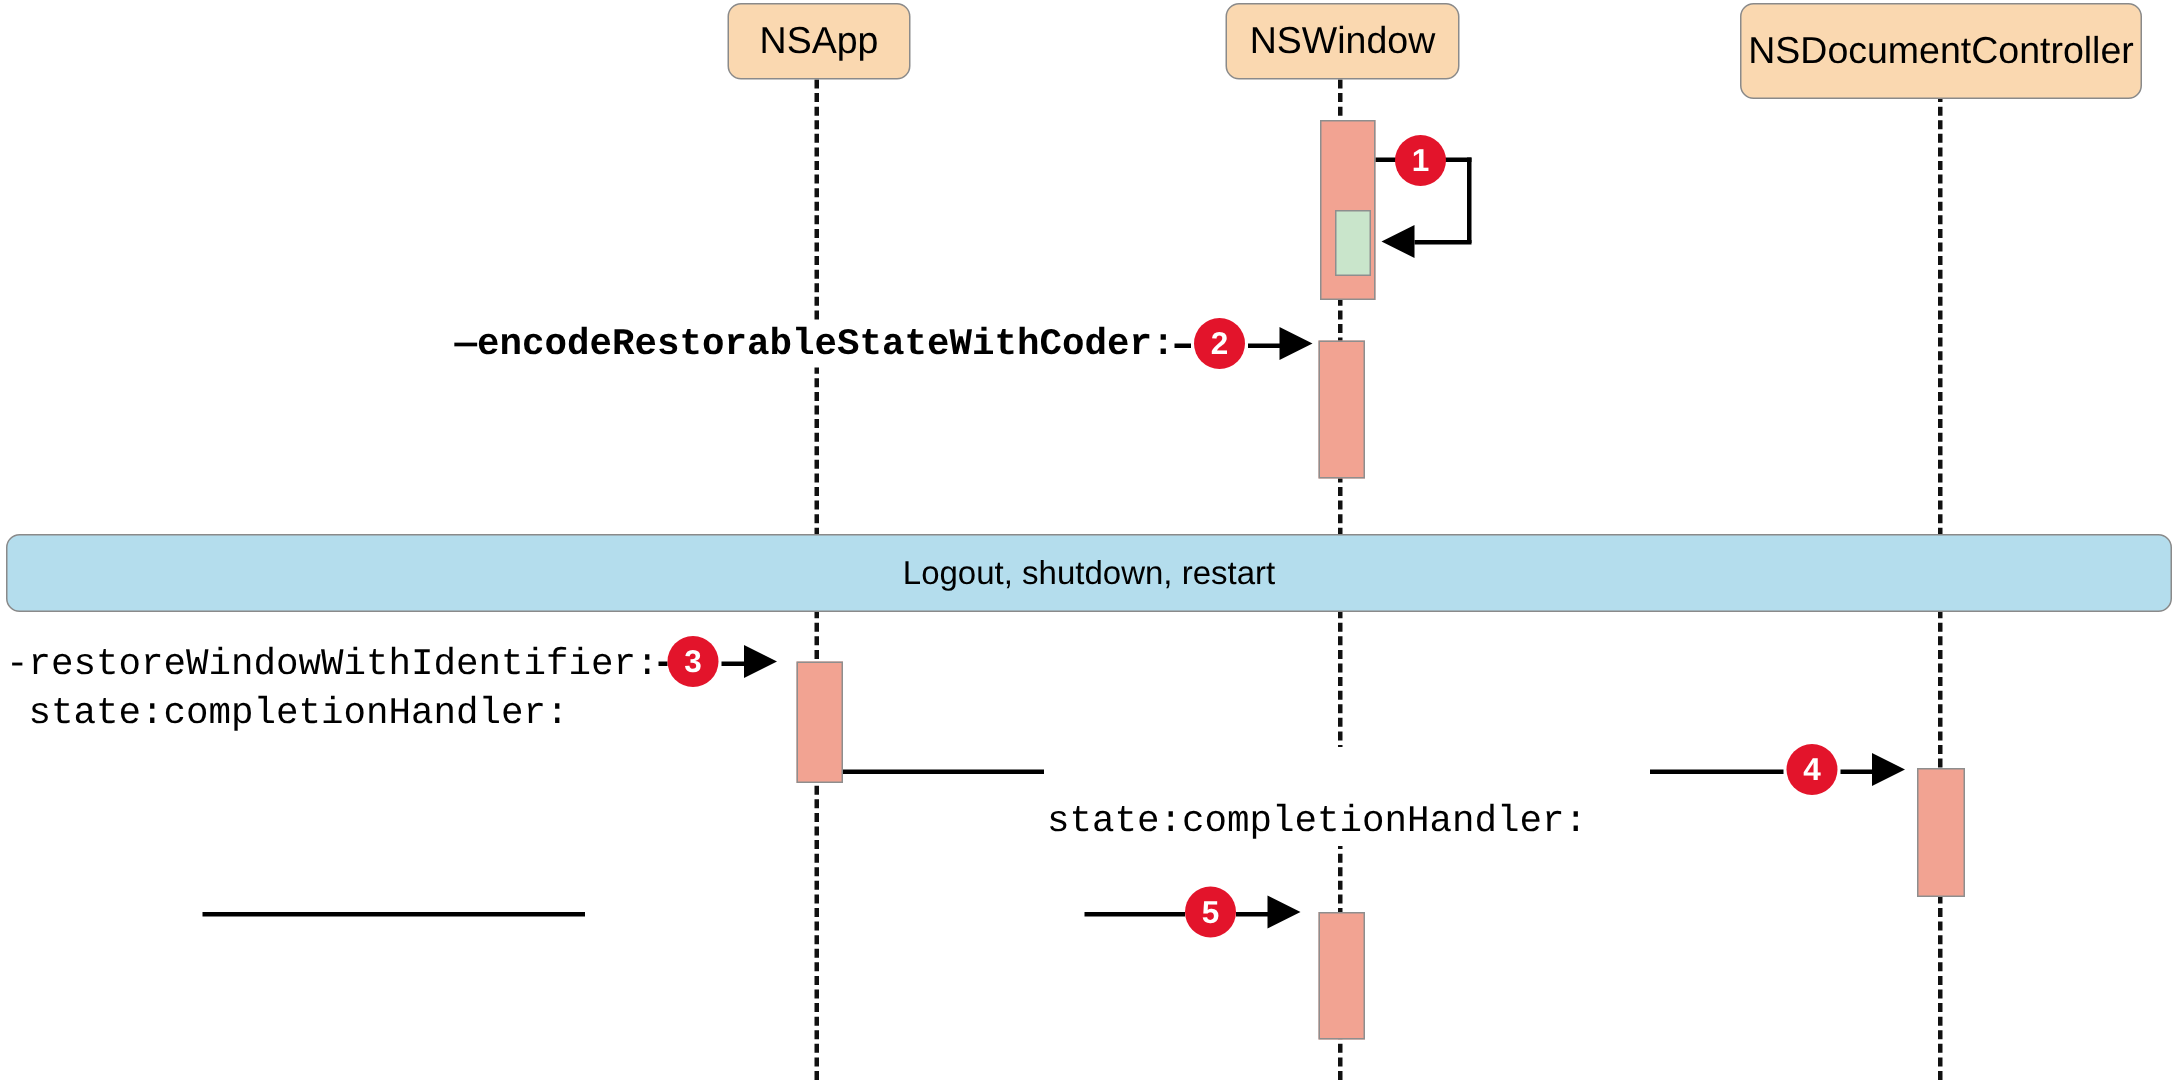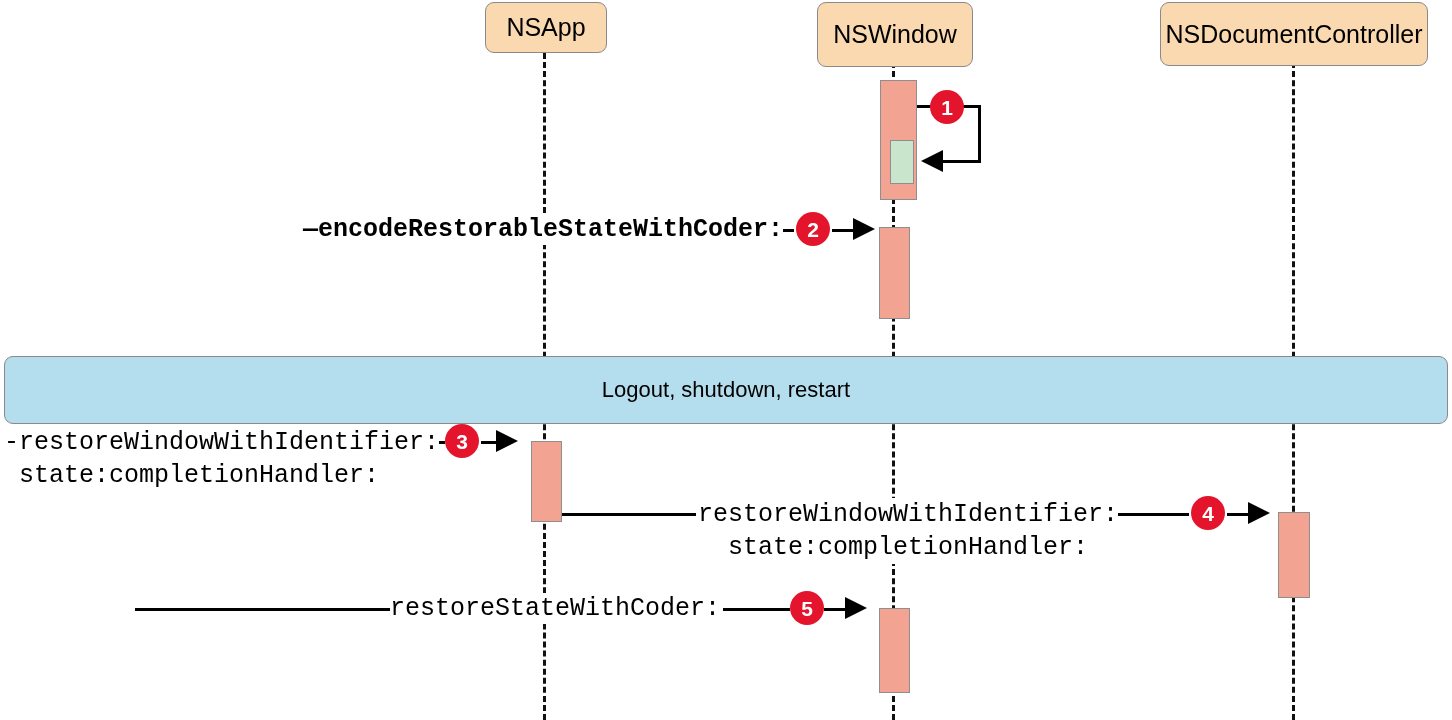--- a/index.html
+++ b/index.html
@@ -134,21 +134,21 @@
   <div class="activation" style="left:880px; top:80px; width:37px; height:120px;"></div>
   <div class="activation nested" style="left:890px; top:140px; width:24px; height:44px;"></div>
   <div class="activation" style="left:879px; top:227px; width:31px; height:92px;"></div>
   <div class="activation" style="left:531px; top:441px; width:31px; height:81px;"></div>
   <div class="activation" style="left:1278px; top:512px; width:32px; height:86px;"></div>
   <div class="activation" style="left:879px; top:608px; width:31px; height:85px;"></div>
 
   <div class="actor-box" style="left:485px; top:2px; width:122px; height:51px;">
     <span class="actor-label">NSApp</span>
   </div>
-  <div class="actor-box" style="left:817px; top:2px; width:156px; height:65px;">
+  <div class="actor-box" style="left:817px; top:2px; width:156px; height:51px;">
     <span class="actor-label">NSWindow</span>
   </div>
   <div class="actor-box" style="left:1160px; top:2px; width:268px; height:64px;">
     <span class="actor-label">NSDocumentController</span>
   </div>
 
   <div class="msg-line" style="left:913px; top:105px; width:22px;"></div>
 
   <div class="msg-line" style="left:956px; top:105px; width:25px;"></div>
 
@@ -157,37 +157,36 @@
   <div class="msg-line" style="left:943px; top:160px; width:38px;"></div>
   <div class="arrowhead left" style="left:921px; top:150px;"></div>
   <div class="badge" style="left:930px; top:90px;">1</div>
 
   <div class="msg-line" style="left:764px; top:229px; width:30px;"></div>
   <div class="msg-line" style="left:832px; top:229px; width:22px;"></div>
   <div class="arrowhead" style="left:853px; top:218px;"></div>
   <div class="badge" style="left:796px; top:212px;">2</div>
   <div class="msg-label" style="left:303px; top:214px;font-weight:bold;">—encodeRestorableStateWithCoder:</div>
 
-  <div class="banner" style="left:4px; top:356px; width:1444px; height:68px;">
+  <div class="banner" style="left:4px; top:356px; width:1444px; height:52px;">
     <span class="banner-label">Logout, shutdown, restart</span>
   </div>
 
   <div class="msg-line" style="left:413px; top:441px; width:32px;"></div>
   <div class="msg-line" style="left:481px; top:441px; width:16px;"></div>
   <div class="arrowhead" style="left:496px; top:430px;"></div>
   <div class="badge" style="left:445px; top:424px;">3</div>
   <div class="msg-label two-line" style="left:4px; top:426px;"><span>-restoreWindowWithIdentifier:</span><br><span> state:completionHandler:</span></div>
 
   <div class="msg-line" style="left:556px; top:513px; width:140px;"></div>
   <div class="msg-line" style="left:1100px; top:513px; width:89px;"></div>
   <div class="msg-line" style="left:1227px; top:513px; width:22px;"></div>
   <div class="arrowhead" style="left:1248px; top:502px;"></div>
   <div class="badge" style="left:1191px; top:496px;">4</div>
-  <div class="msg-label two-line" style="left:698px; top:498px; text-align:center;"><span>restoreWindowWithIdentifier:</span><br><span>state:completionHandler:</span></div>
+  <div class="msg-label two-line" style="left:698px; top:498px; text-align:center;"><br><span>state:completionHandler:</span></div>
 
   <div class="msg-line" style="left:135px; top:608px; width:255px;"></div>
   <div class="msg-line" style="left:723px; top:608px; width:67px;"></div>
   <div class="msg-line" style="left:824px; top:608px; width:22px;"></div>
   <div class="arrowhead" style="left:845px; top:597px;"></div>
   <div class="badge" style="left:790px; top:591px;">5</div>
-  <div class="msg-label" style="left:390px; top:593px;">restoreStateWithCoder:</div>
 
 </div>
 
 </body></html>

